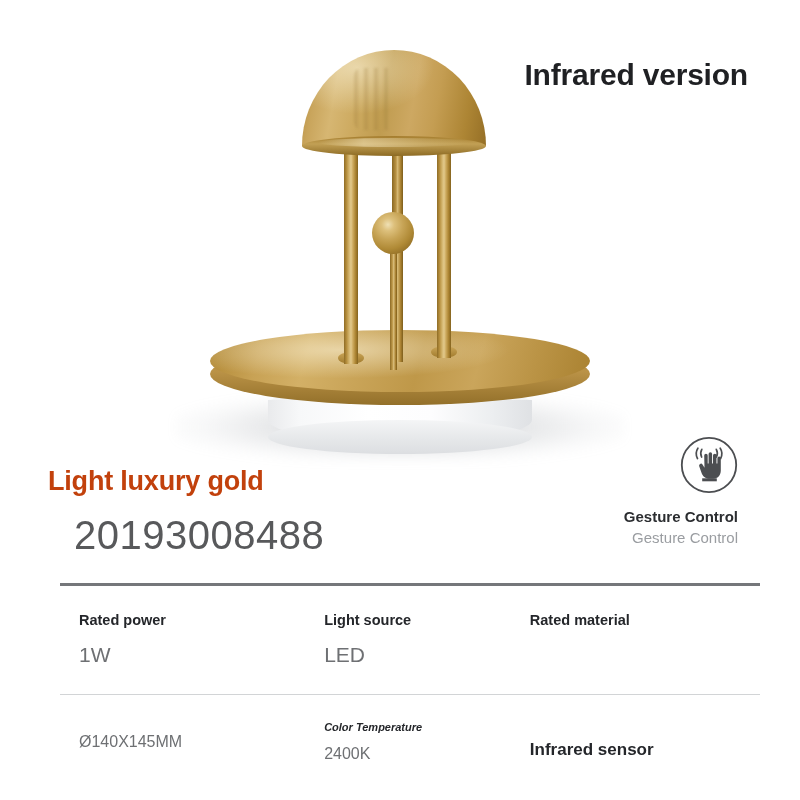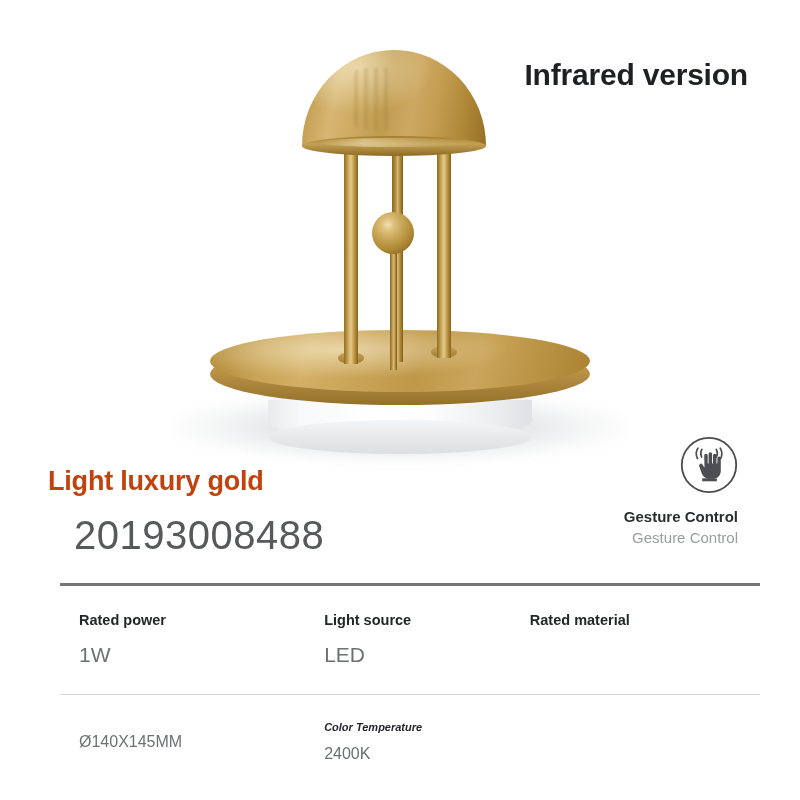--- a/index.html
+++ b/index.html
@@ -253,16 +253,17 @@
 
   <div class="spec-row row-b">
     <div class="spec-col c1">
       <div class="spec-value">Ø140X145MM</div>
     </div>
     <div class="spec-col c2">
       <div class="spec-label small">Color Temperature</div>
       <div class="spec-value">2400K</div>
     </div>
     <div class="spec-col c3">
+      <div class="spec-value bold-dark">Infrared sensor</div>
     </div>
   </div>
 
 </div>
 
 </body></html>

